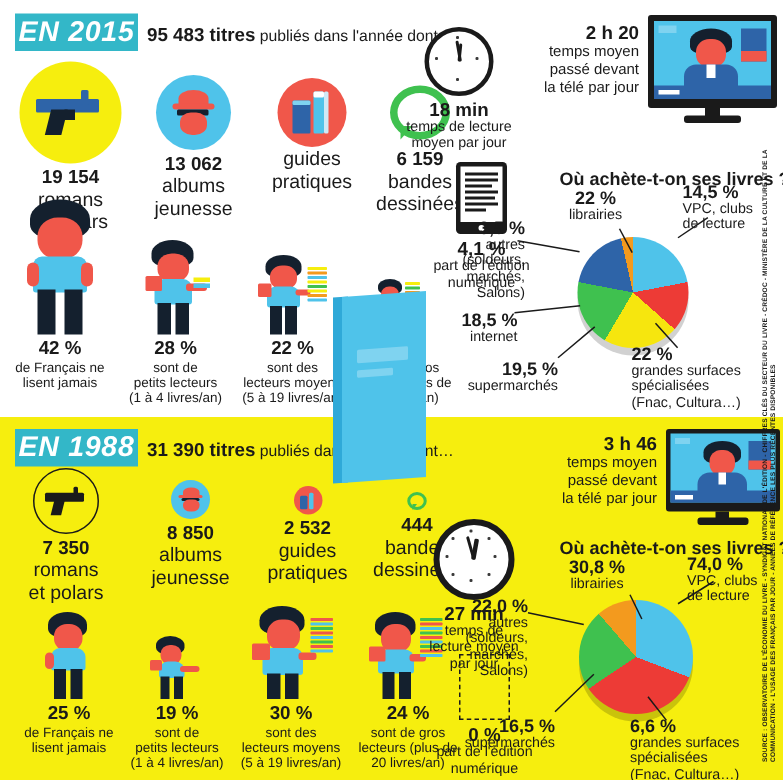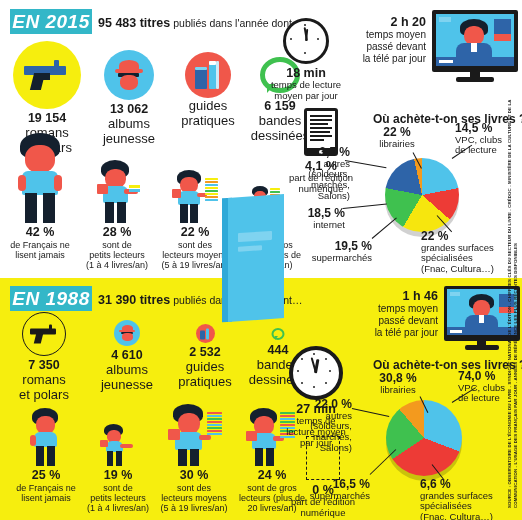--- a/index.html
+++ b/index.html
@@ -428,21 +428,21 @@
 
   <div class="cat" style="left:79px;top:320px;">
     <div class="circle c-blue" style="width:26px;height:26px;">
       <div class="kid" style="width:18px;height:16px;">
         <span class="cap" style="left:4px;top:0;width:11px;height:6px;"></span>
         <span class="brim" style="left:1px;top:5px;width:16px;height:2px;"></span>
         <span class="visor" style="left:3px;top:7px;width:12px;height:2px;"></span>
         <span class="face" style="left:4px;top:8px;width:11px;height:8px;"></span>
       </div>
     </div>
-    <div class="num">4 610</div>
+    <div class="num">8 850</div>
     <div class="lbl" style="white-space:pre-line">albums
 jeunesse</div>
   </div>
 
   <div class="cat" style="left:157px;top:324px;">
     <div class="circle c-red" style="width:19px;height:19px;">
       <div class="gb" style="width:10px;height:11px;">
         <span style="left:0;top:2px;width:5px;height:9px;background:#2e64a8;"></span>
         <span style="left:6px;top:0;width:3px;height:11px;background:#4fc3ea;"></span>
       </div>
@@ -559,21 +559,21 @@
       <span class="pip" style="left:8px;top:8px;"></span>
     </div>
     <div class="clock-cap">27 min</div>
     <div class="clock-sub" style="white-space:pre-line">temps de
 lecture moyen
 par jour</div>
   </div>
 
   <div class="tv-wrap" style="left:366px;top:286px;width:150px;height:70px;">
     <div class="tv-text" style="left:0;top:4px;width:72px;">
-      <div class="tv-num">1 h 46</div>
+      <div class="tv-num">3 h 46</div>
       <div class="tv-sub" style="white-space:pre-line">temps moyen
 passé devant
 la télé par jour</div>
     </div>
     <div class="tv" style="left:78px;top:0;width:76px;height:66px;">
       <span class="tv-frame" style="left:0;top:0;width:76px;height:55px;"></span>
       <span class="tv-screen" style="left:3px;top:3px;width:70px;height:46px;"></span>
       <span class="tv-logo" style="left:6px;top:6px;width:10px;height:4px;"></span>
       <span class="tv-anchor-hair" style="left:25px;top:8px;width:25px;height:15px;"></span>
       <span class="tv-anchor-face" style="left:29px;top:14px;width:17px;height:17px;"></span>

